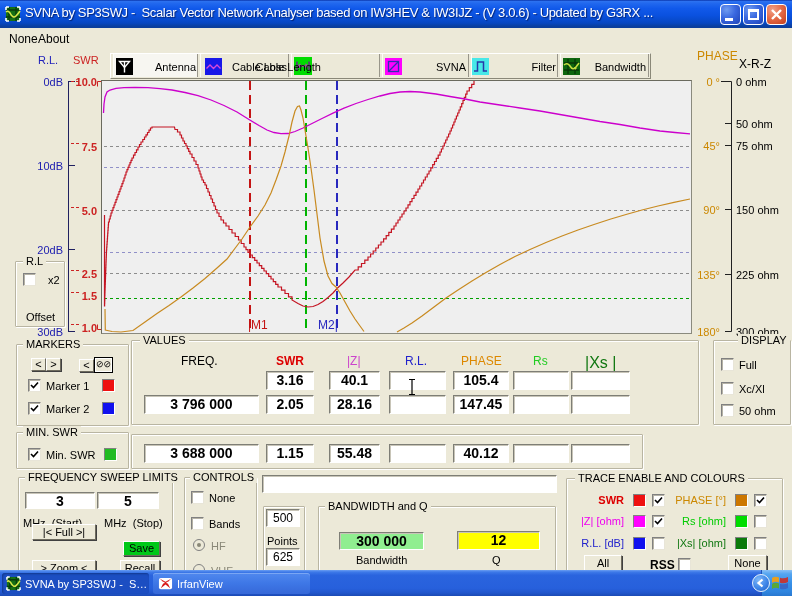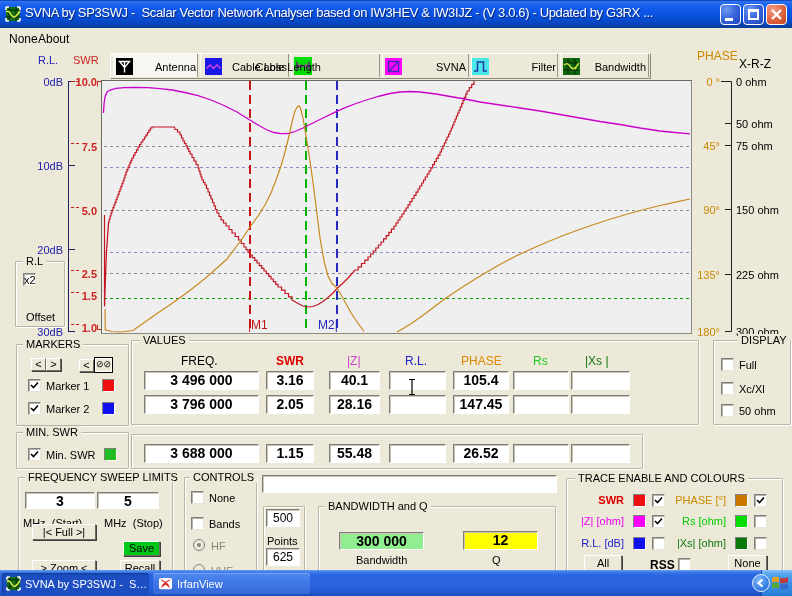--- a/index.html
+++ b/index.html
@@ -125,21 +125,21 @@
 <div class="abs lab" style="left:0;top:76px;width:97px;text-align:right;color:#CC2222;font-weight:bold">10.0</div>
 <div class="abs lab" style="left:0;top:141px;width:97px;text-align:right;color:#CC2222;font-weight:bold">7.5</div>
 <div class="abs lab" style="left:0;top:205px;width:97px;text-align:right;color:#CC2222;font-weight:bold">5.0</div>
 <div class="abs lab" style="left:0;top:268px;width:97px;text-align:right;color:#CC2222;font-weight:bold">2.5</div>
 <div class="abs lab" style="left:0;top:290px;width:97px;text-align:right;color:#CC2222;font-weight:bold">1.5</div>
 <div class="abs lab" style="left:0;top:322px;width:97px;text-align:right;color:#CC2222;font-weight:bold">1.0</div>
 
 <div class="abs gb" style="left:15px;top:261px;width:48px;height:64px">
  <span class="gl" style="left:7px">R.L</span>
  <div class="abs cb" style="left:7px;top:11px"></div>
- <div class="abs lab" style="left:8px;top:12px">x2</div>
+ <div class="abs lab" style="left:32px;top:12px">x2</div>
  <div class="abs lab" style="left:10px;top:49px">Offset</div>
 </div>
 
 <div class="abs" style="left:101px;top:80px;width:591px;height:254px;background:#EFEFEF;
   border-top:1px solid #6A6A5E;border-left:1px solid #6A6A5E;border-right:1px solid #8A8A7E;border-bottom:1px solid #8A8A7E;box-sizing:border-box"></div>
 <svg class="abs" style="left:102px;top:81px" width="589" height="252" viewBox="0 0 589 252">
 
  <g stroke-width="1" fill="none" stroke-dasharray="3,3">
   <path d="M2,65.5 H587" stroke="#8C8C8C"></path>
   <path d="M2,86.5 H587" stroke="#9090C8"></path>
@@ -210,22 +210,21 @@
 </div>
 
 <div class="abs gb" style="left:131px;top:340px;width:566px;height:83px">
  <span class="gl" style="left:8px">VALUES</span>
  <div class="abs lab" style="left:49px;top:13px;font-size:12px">FREQ.</div>
  <div class="abs lab" style="left:144px;top:13px;color:#DD0000;font-weight:bold;font-size:12px">SWR</div>
  <div class="abs lab" style="left:215px;top:13px;color:#CC44CC;font-size:12px">|Z|</div>
  <div class="abs lab" style="left:273px;top:13px;color:#2222CC;font-size:12px">R.L.</div>
  <div class="abs lab" style="left:329px;top:13px;color:#DD8800;font-size:12px">PHASE</div>
  <div class="abs lab" style="left:401px;top:13px;color:#22CC22;font-size:12px">Rs</div>
- <div class="abs lab" style="left:453px;top:13px;color:#117711;font-size:12px">|Xs |</div>
- <div class="abs fld" style="left:12px;top:30px;width:115px;height:19px">3 496 000</div>
+ <div class="abs lab" style="left:453px;top:13px;color:#117711;font-size:16px">|Xs |</div>
  <div class="abs fld" style="left:134px;top:30px;width:48px;height:19px">3.16</div>
  <div class="abs fld" style="left:197px;top:30px;width:51px;height:19px">40.1</div>
  <div class="abs fld" style="left:257px;top:30px;width:57px;height:19px"></div>
  <div class="abs fld" style="left:321px;top:30px;width:56px;height:19px">105.4</div>
  <div class="abs fld" style="left:381px;top:30px;width:56px;height:19px"></div>
  <div class="abs fld" style="left:439px;top:30px;width:59px;height:19px"></div>
  <div class="abs fld" style="left:12px;top:54px;width:115px;height:19px">3 796 000</div>
  <div class="abs fld" style="left:134px;top:54px;width:48px;height:19px">2.05</div>
  <div class="abs fld" style="left:197px;top:54px;width:51px;height:19px">28.16</div>
  <div class="abs fld" style="left:257px;top:54px;width:57px;height:19px"></div>
@@ -235,21 +234,21 @@
  <svg class="abs" style="left:275px;top:37px" width="10" height="18" viewBox="0 0 10 18">
       <path d="M2,1.5 H8 M2,16.5 H8 M5,1.5 V16.5" stroke="#000" stroke-width="1.2"></path>
     </svg>
 </div>
 
 <div class="abs gb" style="left:131px;top:434px;width:510px;height:33px">
  <div class="abs fld" style="left:12px;top:9px;width:115px;height:19px">3 688 000</div>
  <div class="abs fld" style="left:134px;top:9px;width:48px;height:19px">1.15</div>
  <div class="abs fld" style="left:197px;top:9px;width:51px;height:19px">55.48</div>
  <div class="abs fld" style="left:257px;top:9px;width:57px;height:19px"></div>
- <div class="abs fld" style="left:321px;top:9px;width:56px;height:19px">26.52</div>
+ <div class="abs fld" style="left:321px;top:9px;width:56px;height:19px">40.12</div>
  <div class="abs fld" style="left:381px;top:9px;width:56px;height:19px"></div>
  <div class="abs fld" style="left:439px;top:9px;width:59px;height:19px"></div>
 </div>
 
 <div class="abs gb" style="left:713px;top:340px;width:76px;height:83px">
  <span class="gl" style="left:24px">DISPLAY</span>
  <div class="abs cb" style="left:7px;top:17px"></div>
  <div class="abs lab" style="left:25px;top:18px">Full</div>
  <div class="abs cb" style="left:7px;top:41px"></div>
  <div class="abs lab" style="left:25px;top:42px">Xc/Xl</div>
@@ -288,21 +287,21 @@
 <div class="abs gb" style="left:263px;top:506px;width:40px;height:64px">
  <div class="abs fld" style="left:2px;top:2px;width:34px;height:18px;font-weight:normal;font-size:12px">500</div>
  <div class="abs lab" style="left:3px;top:28px">Points</div>
  <div class="abs fld" style="left:2px;top:41px;width:34px;height:18px;font-weight:normal;font-size:12px">625</div>
 </div>
 
 <div class="abs gb" style="left:318px;top:506px;width:236px;height:64px">
  <span class="gl" style="left:6px">BANDWIDTH and Q</span>
  <div class="abs fld" style="left:20px;top:25px;width:85px;height:18px;background:#90EE90">300 000</div>
  <div class="abs lab" style="left:37px;top:47px">Bandwidth</div>
- <div class="abs fld" style="left:144px;top:24px;width:75px;height:19px;background:#FFFF00">12</div>
+ <div class="abs fld" style="left:138px;top:24px;width:83px;height:19px;background:#FFFF00">12</div>
  <div class="abs lab" style="left:173px;top:47px">Q</div>
 </div>
 
 <div class="abs gb" style="left:566px;top:478px;width:215px;height:92px">
  <span class="gl" style="left:8px">TRACE ENABLE AND COLOURS</span>
  <div class="abs lab" style="left:0px;top:15px;width:57px;text-align:right;color:#DD0000;font-weight:bold">SWR</div>
  <div class="abs swatch" style="left:66px;top:15px;background:#EE1010"></div>
  <div class="abs cb" style="left:85px;top:15px"><svg width="11" height="11" viewBox="0 0 11 11">
         <path d="M2,5 L4.5,7.5 L9,2.5" stroke="#000" stroke-width="1.6" fill="none"></path>
       </svg></div>

